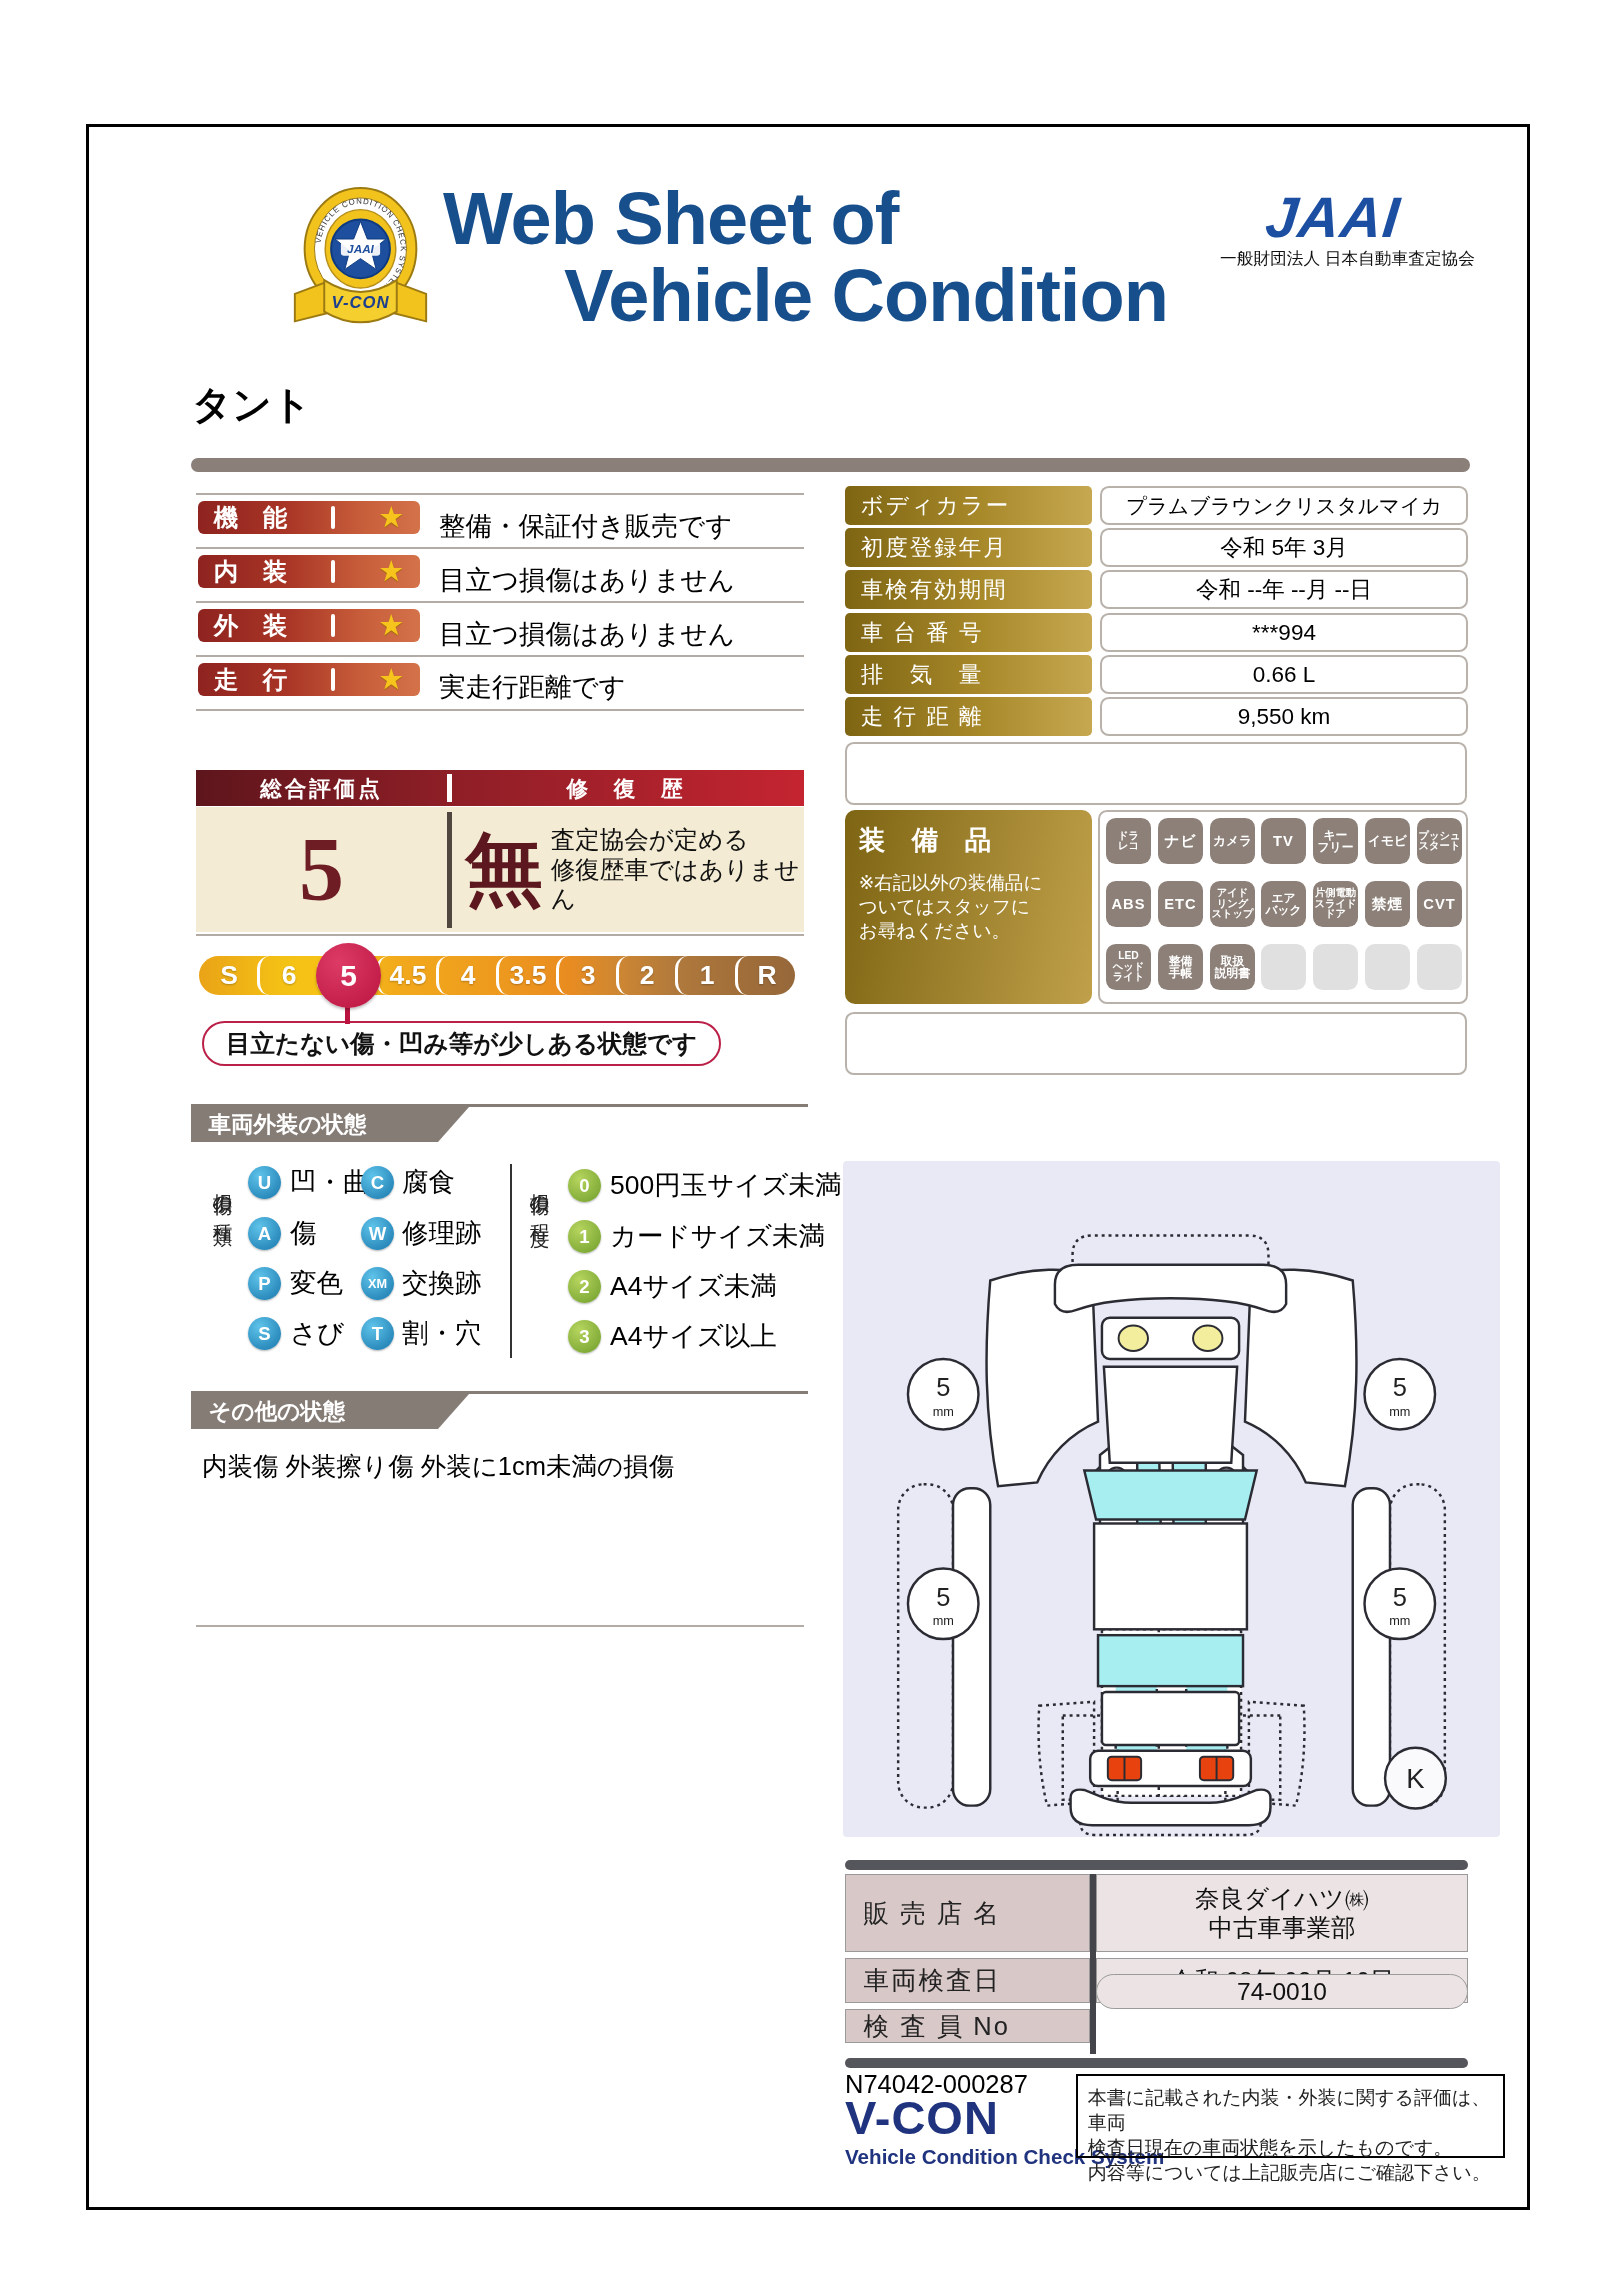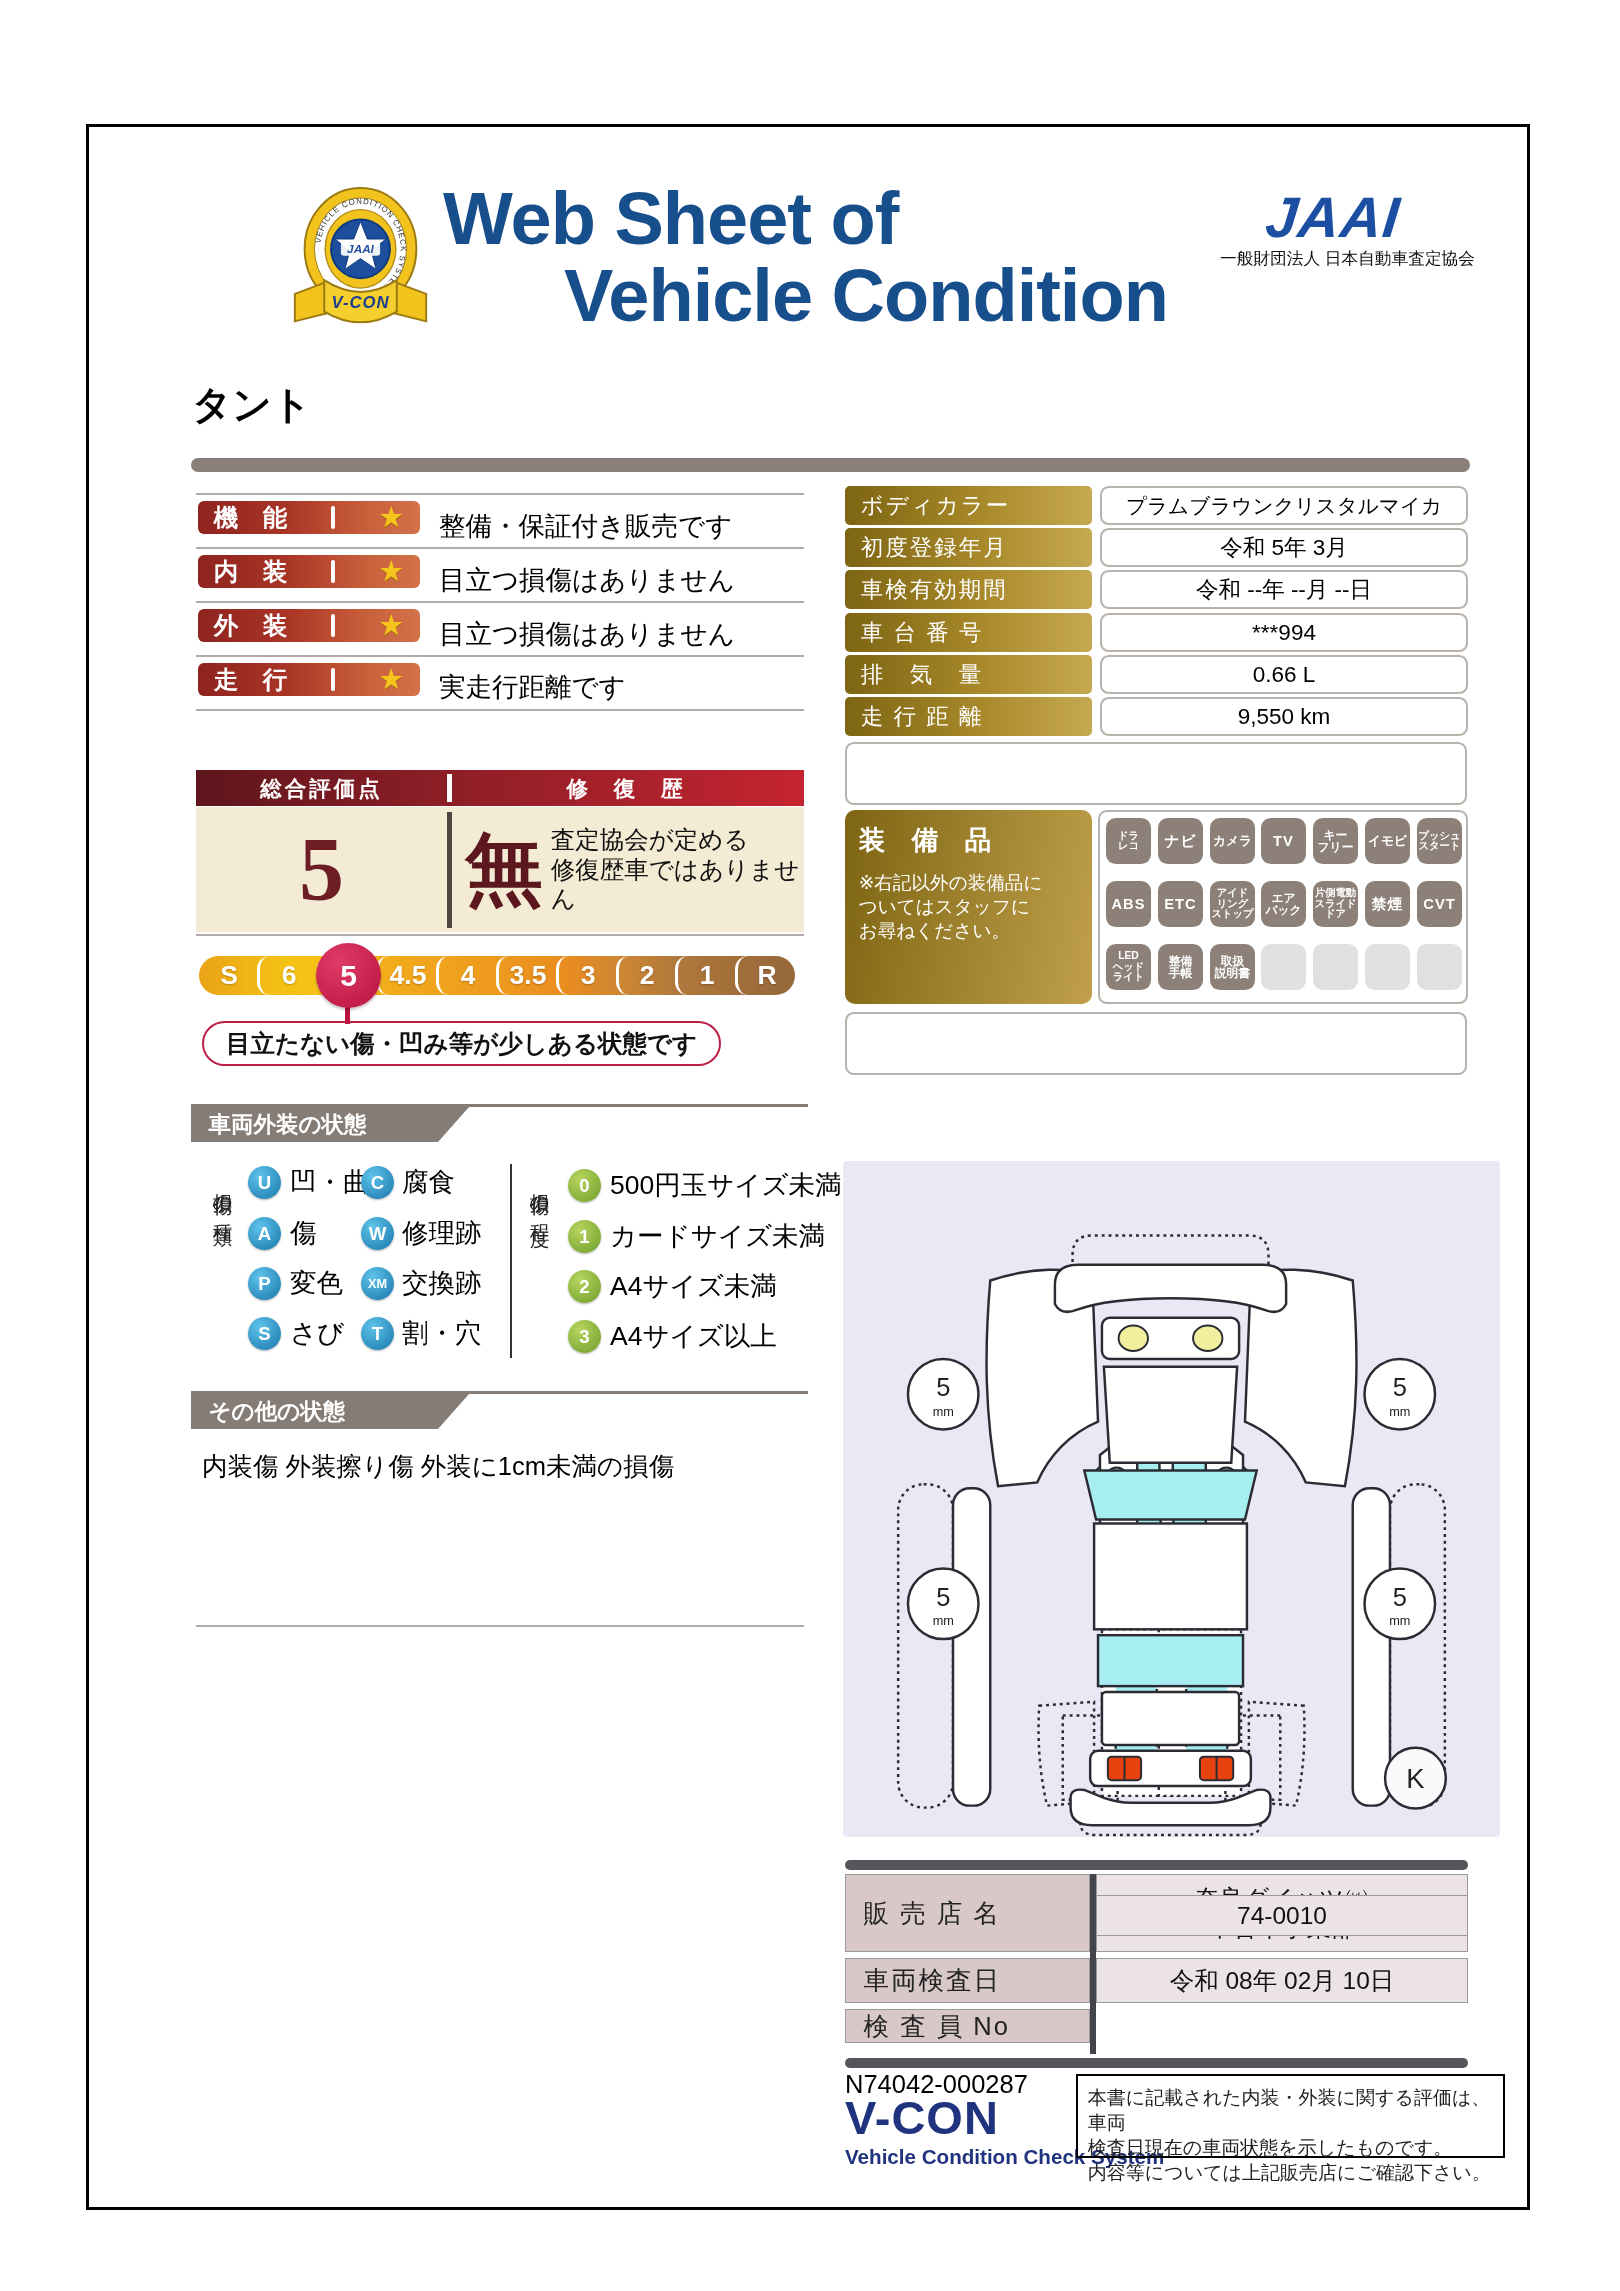--- a/index.html
+++ b/index.html
@@ -380,21 +380,21 @@
     </svg>
   </div>
 
   <div class="d-bar" style="top:1860px;"></div>
   <div class="d-label" style="top:1874px;height:78px;">販 売 店 名</div>
   <div class="d-value" style="top:1874px;height:78px;">奈良ダイハツ㈱
 中古車事業部</div>
   <div class="d-label" style="top:1958px;height:45px;">車両検査日</div>
   <div class="d-value" style="top:1958px;height:45px;">令和 08年 02月 10日</div>
   <div class="d-label" style="top:2009px;height:34px;">検 査 員 No</div>
-  <div class="d-value" style="top:1895px;height:41px;">74-0010</div>
+  <div class="d-value" style="top:1974px;height:35px;border-radius:19px;">74-0010</div>
   <div class="d-div"></div>
   <div class="d-bar" style="top:2058px;"></div>
 
   <div class="doc-no">N74042-000287</div>
   <div class="vcon">V-CON</div>
   <div class="vcon-sub">Vehicle Condition Check System</div>
   <div class="disclaimer">本書に記載された内装・外装に関する評価は、車両
 検査日現在の車両状態を示したものです。
 内容等については上記販売店にご確認下さい。</div>
 </div>

